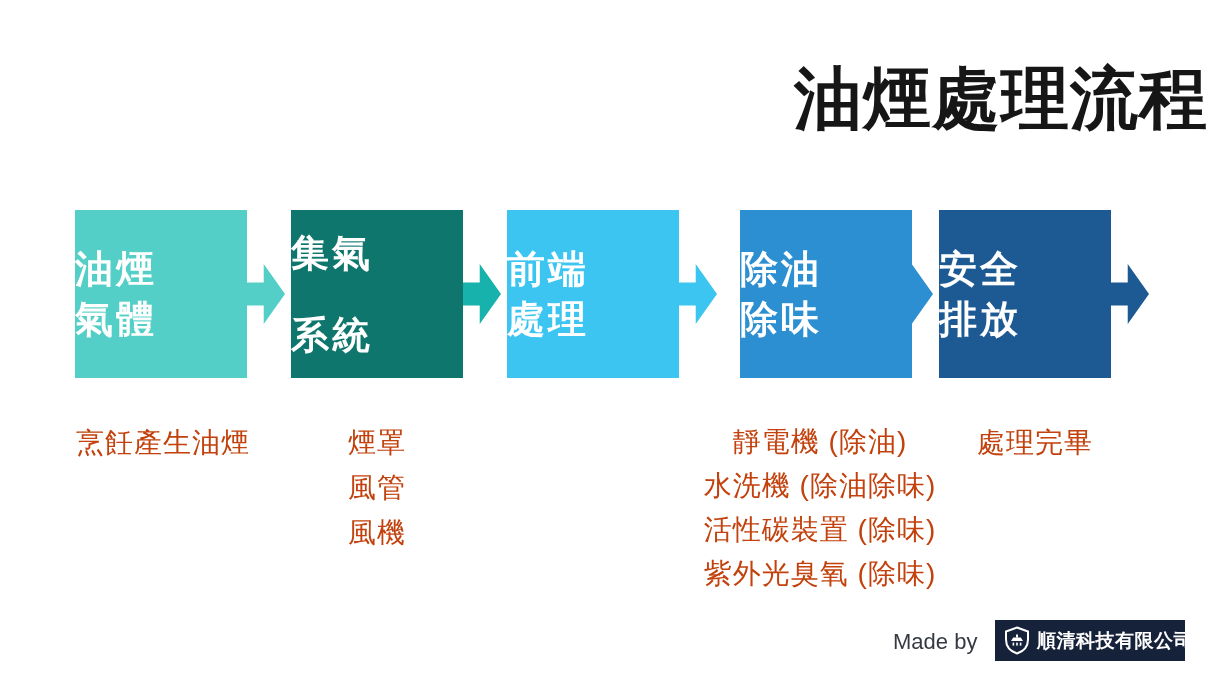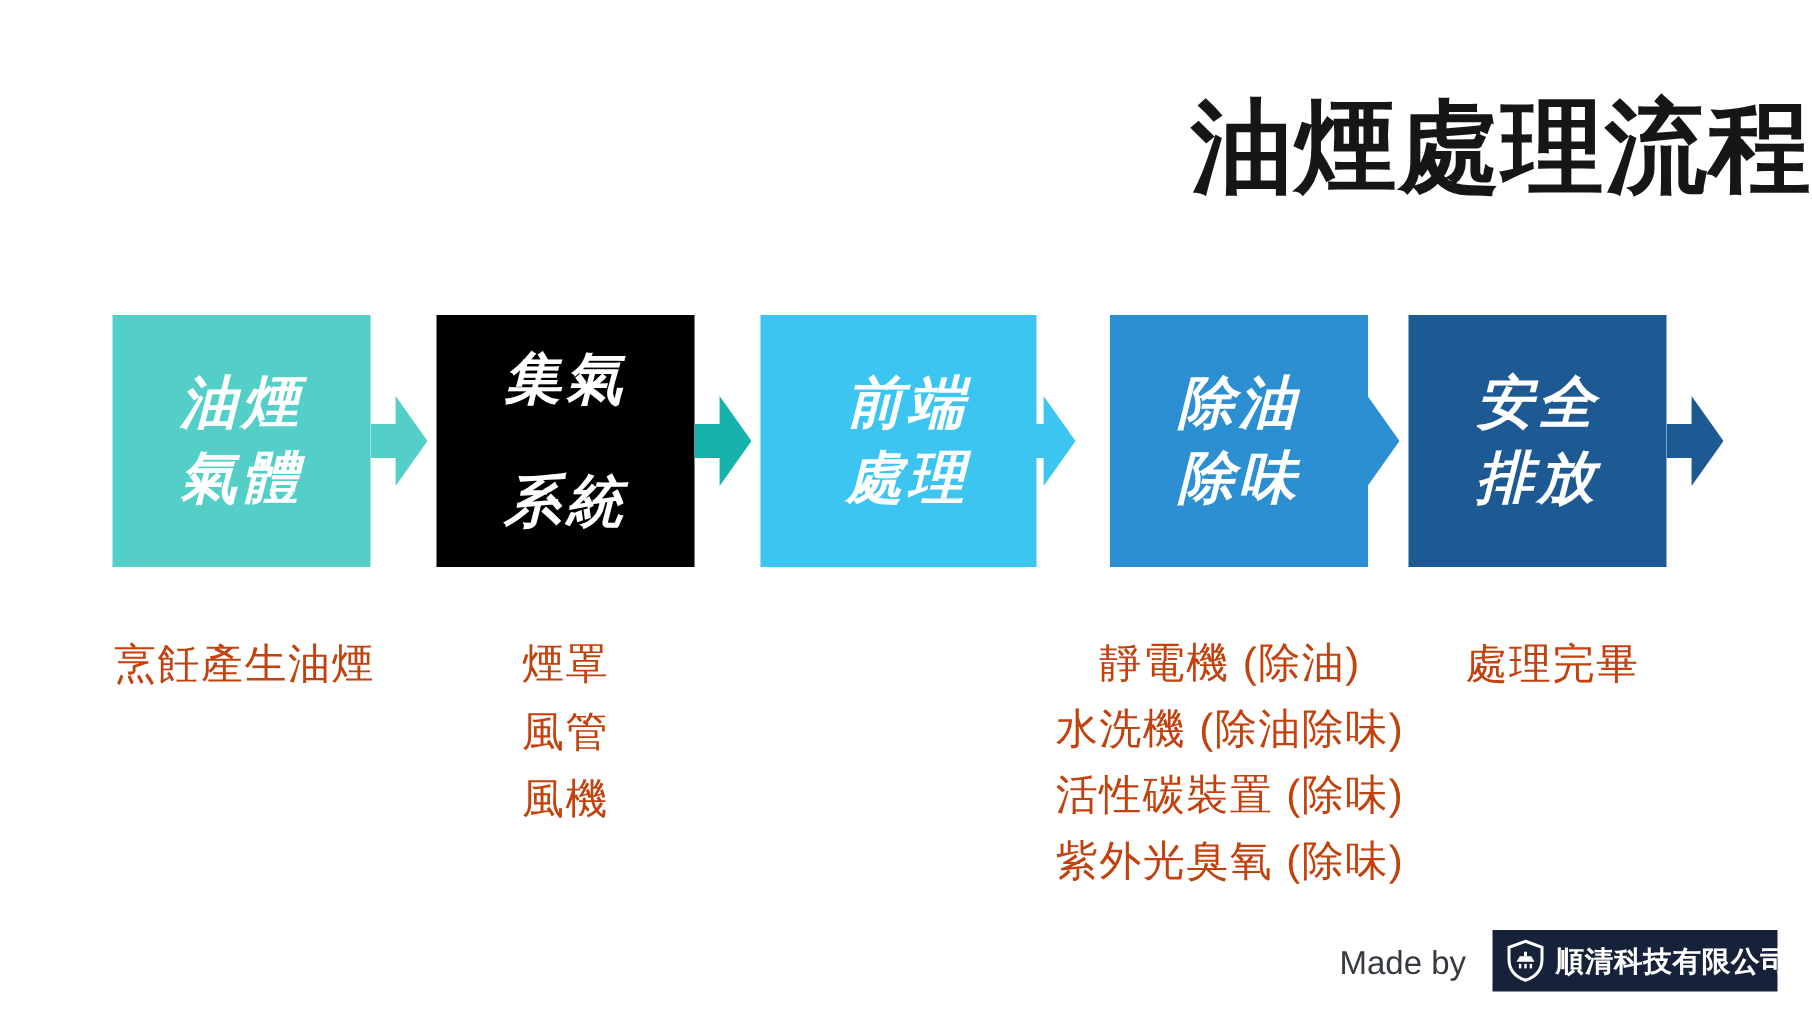--- a/index.html
+++ b/index.html
@@ -1,22 +1,22 @@
 <!DOCTYPE html>
 <html><head>
 <meta charset="utf-8">
 <style>
   html,body{margin:0;padding:0;background:#fff;}
   .canvas{position:relative;width:1208px;height:680px;background:#ffffff;overflow:hidden;
           font-family:"Liberation Sans","DejaVu Sans",sans-serif;}
   .title{position:absolute;top:58px;left:0;width:100%;text-align:right;
          font-size:68px;font-weight:900;color:#161616;letter-spacing:1px;line-height:1.2;}
   .step-box{position:absolute;top:210px;width:172px;height:168px;
-            display:flex;flex-direction:column;justify-content:center;align-items:center;
-            color:#fff;font-size:38px;font-weight:700;line-height:50px;letter-spacing:3px;font-style:italic;}
+            display:flex;flex-direction:column;justify-content:center;
+            color:#fff;font-size:38px;font-weight:700;line-height:50px;letter-spacing:3px;}
   .flow-arrow{position:absolute;top:264px;width:38px;height:60px;
               clip-path:polygon(0 31%,44% 31%,44% 0,100% 50%,44% 100%,44% 69%,0 69%);}
   .details{position:absolute;top:420px;width:280px;text-align:center;
            font-size:28px;line-height:45px;color:#c2410c;letter-spacing:1px;}
   .details.tight{line-height:44px;}
   .made-by{position:absolute;top:629px;left:893px;font-size:22px;color:#353a40;}
   .badge{position:absolute;top:620px;left:995px;width:190px;height:41px;
          display:flex;align-items:center;box-sizing:border-box;padding-left:9px;color:#fff;}
   .badge .company{font-family:"Liberation Serif","DejaVu Serif",serif;
                   font-size:19px;font-weight:700;margin-left:7px;letter-spacing:0.5px;white-space:nowrap;}
@@ -26,25 +26,25 @@
 <body>
 
 <div class="canvas">
 
   <div class="title">油煙處理流程</div>
 
   <div class="step-box" style="left: 75px; background-color: rgb(84, 207, 199);">
     <span>油煙</span>
     <span>氣體</span>
   </div>
-  <div class="step-box" style="left: 291px; background-color: #000000; gap: 32px;">
+  <div class="step-box" style="left: 291px; background-color: #0f766e; gap: 32px;">
     <span>集氣</span>
     <span>系統</span>
   </div>
-  <div class="step-box" style="left: 507px; background-color: rgb(59, 197, 240); padding-left: 12px;">
+  <div class="step-box" style="left: 507px; background-color: rgb(59, 197, 240);">
     <span>前端</span>
     <span>處理</span>
   </div>
   <div class="step-box" style="left: 740px; background-color: rgb(44, 143, 210);">
     <span>除油</span>
     <span>除味</span>
   </div>
   <div class="step-box" style="left: 939px; background-color: rgb(29, 90, 148);">
     <span>安全</span>
     <span>排放</span>

